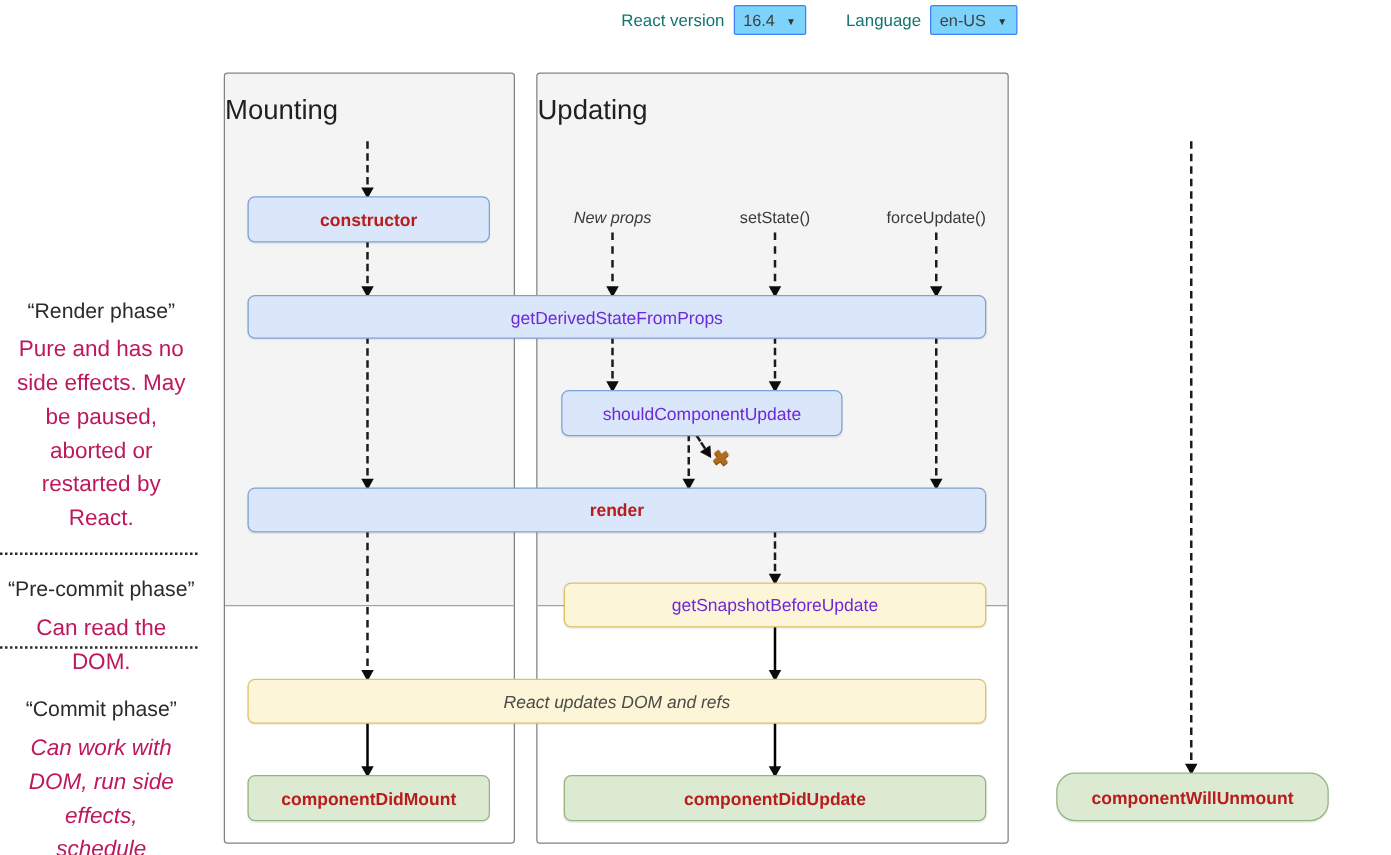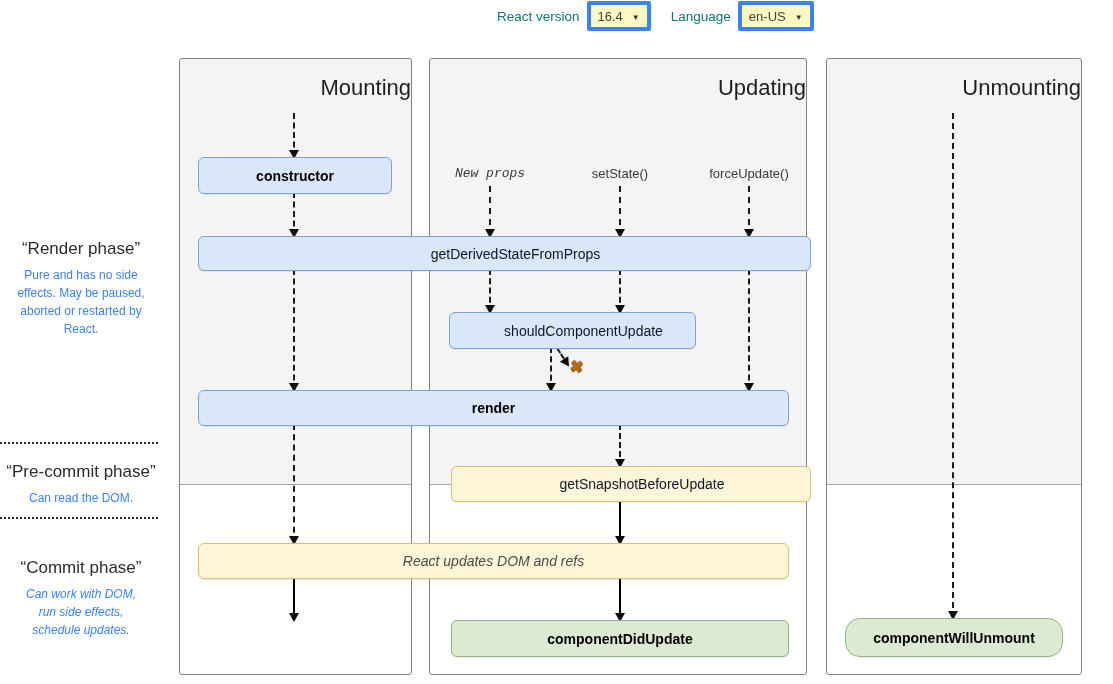--- a/index.html
+++ b/index.html
@@ -2,50 +2,50 @@
 <html style="--lifecycle-fill: #dae6f9; --lifecycle-border: #7ea1d7; --side-effect-fill: #fdf5d7; --side-effect-border: #dcc16b; --commit-fill: #dcead2; --commit-border: #92b580; --cross: #b06d1f;"><head>
 <meta charset="utf-8">
 <style>
   html,body{margin:0;padding:0;background:#fff;}
   body{font-family:"Liberation Sans", sans-serif; -webkit-font-smoothing:antialiased;}
   #stage{position:relative;width:1113px;height:684px;background:#fff;overflow:hidden;}
 
   
   .topbar{position:absolute;left:497px;top:4px;display:flex;align-items:center;height:24px;}
   .ctl-label{font-size:13.5px;color:#0f766e;margin-right:7px;white-space:nowrap;}
-  .ctl-label.second{margin-left:20px;}
-  .select{display:flex;align-items:center;gap:9px;height:22px;padding:0 7px;border:4px solid #3b82f6;
-          border-radius:2px;background:#fef9c3;font-size:13px;color:#404040;cursor:pointer;white-space:nowrap;}
+  .ctl-label.second{margin-left:32px;}
+  .select{display:flex;align-items:center;gap:9px;height:22px;padding:0 7px;border:1px solid #3b82f6;
+          border-radius:2px;background:#7dd3fc;font-size:13px;color:#404040;cursor:pointer;white-space:nowrap;}
   .caret{font-size:8px;color:#333;transform:translateY(1px);}
 
   
   .panel{position:absolute;top:58px;height:615px;border:1px solid #818181;border-radius:3px;
          background:linear-gradient(to bottom,#f4f4f4 0,#f4f4f4 425px,#ffffff 425px);}
-  .panel-title{position:absolute;top:16px;left:0;right:0;text-align:right;font-size:22px;color:#1f1f1f;}
+  .panel-title{position:absolute;top:16px;left:0;right:0;text-align:left;font-size:22px;color:#1f1f1f;}
   .phase-line{position:absolute;left:0;right:0;top:425px;border-top:1px solid #a3a3a3;}
 
   
   .phase{position:absolute;left:0;width:162px;text-align:center;}
   .phase-title{font-size:17px;color:#2b2b2b;}
-  .phase-desc{margin:7px auto 0;font-size:12px;line-height:1.5;color:#3b82f6;width:150px;}
+  .phase-desc{margin:7px auto 0;font-size:18px;line-height:1.5;color:#be185d;width:150px;}
   .phase-desc.narrow{width:130px;font-style:italic;}
   .dotsep{position:absolute;left:0;width:158px;border-top:2px dotted #2b2b2b;}
 
   
   .trigger{position:absolute;width:100px;text-align:center;font-size:13px;color:#3a3a3a;white-space:nowrap;}
-  .trigger.italic{font-style:italic;font-family:Liberation Mono, monospace;}
+  .trigger.italic{font-style:italic;}
 
   
   .box{position:absolute;display:flex;align-items:center;justify-content:center;border-radius:6px;
        font-size:14px;border:1px solid;box-shadow:0 1px 1px rgba(0,0,0,0.07);cursor:pointer;white-space:nowrap;}
   .box.blue{background:var(--lifecycle-fill);border-color:var(--lifecycle-border);}
   .box.yellow{background:var(--side-effect-fill);border-color:var(--side-effect-border);}
   .box.green{background:var(--commit-fill);border-color:var(--commit-border);}
-  .box.bold{font-weight:bold;color:#000000;}
-  .box.plain{color:#0f172a;padding-left:22px;}
+  .box.bold{font-weight:bold;color:#b91c1c;}
+  .box.plain{color:#6d28d9;}
   .box.italic{font-style:italic;color:#4b4b4b;}
 
   
   .arr{position:absolute;width:0;border-left:2px dashed #1b1b1b;}
   .arr.solid{border-left-style:solid;border-left-color:#000;}
   .arr::after{content:"";position:absolute;bottom:-2px;left:-6px;width:0;height:0;
               border:5px solid transparent;border-bottom:none;border-top:9px solid #0c0c0c;}
   .arr.diag{transform-origin:top center;transform:rotate(-33deg);}
   .cross{position:absolute;font-size:16px;font-weight:bold;color:var(--cross);
          text-shadow:0 0 1px #6e3d00, 0 1px 0 #8a4b08;transform:rotate(8deg);}
@@ -67,24 +67,20 @@
       <span class="caret">▼</span>
     </div>
   </div>
 
   <div class="panel" style="left:179px;width:231px;">
     <div class="panel-title">Mounting</div>
     <div class="phase-line"></div>
   </div>
   <div class="panel" style="left:429px;width:376px;">
     <div class="panel-title">Updating</div>
-    <div class="phase-line"></div>
-  </div>
-  <div class="panel" style="left:826px;width:254px;">
-    <div class="panel-title">Unmounting</div>
     <div class="phase-line"></div>
   </div>
 
   <div class="phase" style="top:239px;">
     <div class="phase-title">“Render phase”</div>
     <div class="phase-desc">Pure and has no side effects. May be paused, aborted or restarted by React.</div>
   </div>
   <div class="dotsep" style="top:442px;"></div>
   <div class="phase" style="top:462px;">
     <div class="phase-title">“Pre-commit phase”</div>
@@ -120,16 +116,17 @@
   <div class="arr solid" style="left:619px;top:577px;height:43px;"></div>
 
   <div class="cross" style="left:570px;top:357px;">✖</div>
 
   <div class="box blue bold" style="left:198px;top:157px;width:192px;height:35px;">constructor</div>
   <div class="box blue plain" style="left:198px;top:236px;width:589px;height:33px;">getDerivedStateFromProps</div>
   <div class="box blue bold" style="left:198px;top:390px;width:589px;height:34px;">render</div>
   <div class="box blue plain" style="left:449px;top:312px;width:223px;height:35px;">shouldComponentUpdate</div>
   <div class="box yellow italic" style="left:198px;top:543px;width:589px;height:34px;">React updates DOM and refs</div>
   <div class="box yellow plain" style="left:451px;top:466px;width:336px;height:34px;">getSnapshotBeforeUpdate</div>
+  <div class="box green bold" style="left:198px;top:620px;width:192px;height:35px;">componentDidMount</div>
   <div class="box green bold" style="left:451px;top:620px;width:336px;height:35px;">componentDidUpdate</div>
   <div class="box green bold" style="left:845px;top:618px;width:216px;height:37px;border-radius:15px;">componentWillUnmount</div>
 
 </div>
 
 </body></html>

